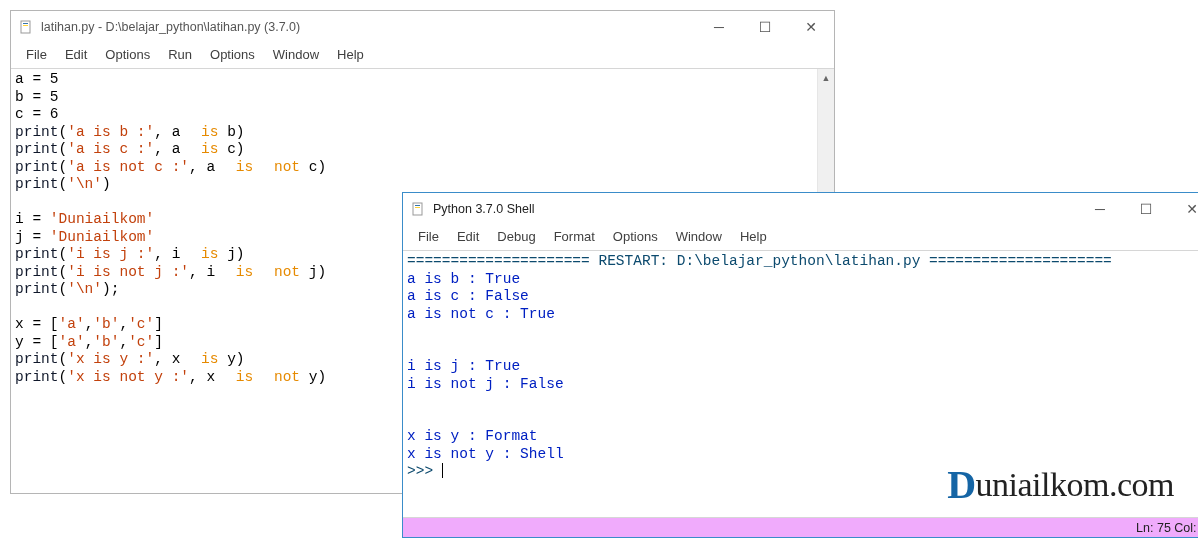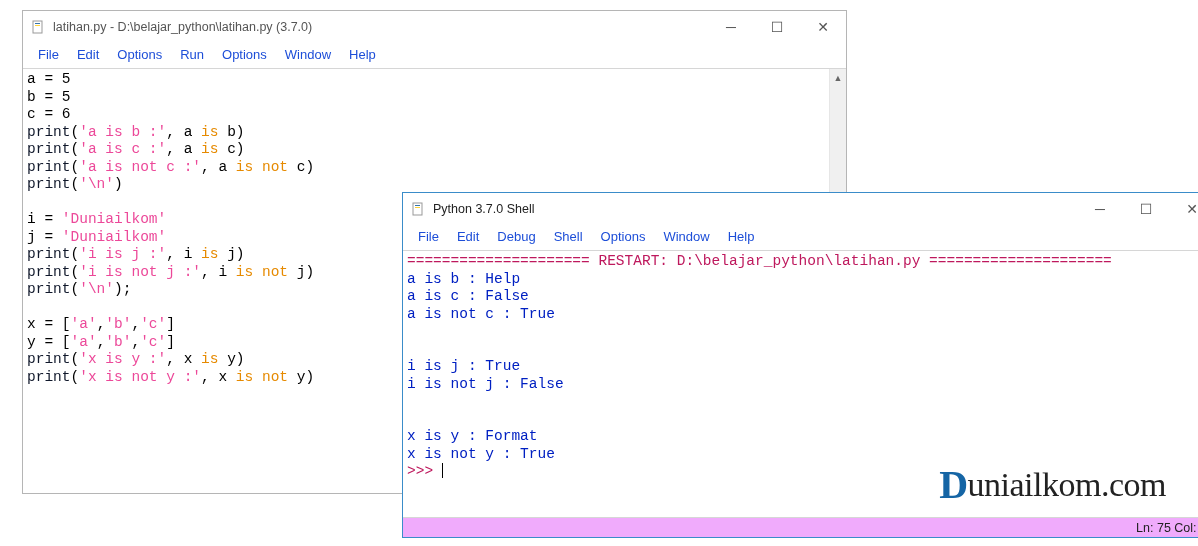--- a/index.html
+++ b/index.html
@@ -44,21 +44,21 @@
     align-items: center;
     justify-content: center;
     color: #555;
     font-size: 14px;
     cursor: pointer;
   }
   .menubar {
     display: flex;
     padding: 2px 6px 4px 6px;
     font-size: 13px;
-    color: #1d4ed8;
+    color: #404040;
     gap: 0;
   }
   .menubar .menu-item {
     padding: 2px 9px;
     cursor: pointer;
   }
   .editor-area {
     flex: 1;
     display: flex;
     border-top: 1px solid #d6d6d6;
@@ -103,31 +103,31 @@
     border-top: 1px solid #d6d6d6;
     display: flex;
     justify-content: flex-end;
     align-items: center;
     padding: 0 8px;
     font-size: 12.5px;
     color: #222;
     background: #f0abfc;
   }
   
-  .kw { color: #e68a00; }       
+  .kw { color: #e68a00; margin-left: 12px; }       
   .builtin { color: #0f172a; }  
-  .str { color: #ec4899; }      
+  .str { color: #c2410c; }      
   .num { color: #000; }
   .out-blue { color: #0020c2; }
-  .out-red { color: #be185d; }
+  .out-red { color: #0c4a6e; }
 
   
   .watermark {
     position: absolute;
-    right: 32px;
+    right: 24px;
     bottom: 38px;
     font-family: Georgia, "Times New Roman", serif;
     font-size: 34px;
     color: #222;
     pointer-events: none;
     letter-spacing: -0.5px;
   }
   .watermark .d {
     color: #1565a5;
     font-weight: bold;
@@ -139,21 +139,21 @@
     display: inline-block;
     width: 1px;
     height: 15px;
     background: #000;
     vertical-align: -3px;
   }
 </style>
 </head>
 <body>
 
-<div class="window inactive" style="left:22px; top:10px; width:825px; height:484px;">
+<div class="window inactive" style="left:10px; top:10px; width:825px; height:484px;">
   <div class="titlebar">
     <span class="titlebar-icon">
       <svg width="14" height="14" viewBox="0 0 14 14">
           <rect x="1" y="1" width="9" height="12" fill="#fff" stroke="#999"></rect>
           <rect x="3" y="3" width="5" height="1" fill="#3776ab"></rect>
           <rect x="3" y="5" width="5" height="1" fill="#ffd43b"></rect>
         </svg>
     </span>
     <span class="titlebar-title">latihan.py - D:\belajar_python\latihan.py (3.7.0)</span>
     <div class="titlebar-controls">
@@ -211,38 +211,38 @@
     <div class="titlebar-controls">
       <div class="ctl">─</div>
       <div class="ctl">☐</div>
       <div class="ctl">✕</div>
     </div>
   </div>
   <div class="menubar">
     <div class="menu-item">File</div>
     <div class="menu-item">Edit</div>
     <div class="menu-item">Debug</div>
-    <div class="menu-item">Shell</div>
+    <div class="menu-item">Format</div>
     <div class="menu-item">Options</div>
     <div class="menu-item">Window</div>
     <div class="menu-item">Help</div>
   </div>
   <div class="editor-area">
     <div class="editor" id="shell-output"><span class="out-red">===================== RESTART: D:\belajar_python\latihan.py =====================</span>
-<span class="out-blue">a is b : Help</span>
+<span class="out-blue">a is b : True</span>
 <span class="out-blue">a is c : False</span>
 <span class="out-blue">a is not c : True</span>
 <span class="out-blue"></span>
 <span class="out-blue"></span>
 <span class="out-blue">i is j : True</span>
 <span class="out-blue">i is not j : False</span>
 <span class="out-blue"></span>
 <span class="out-blue"></span>
 <span class="out-blue">x is y : Format</span>
-<span class="out-blue">x is not y : True</span>
+<span class="out-blue">x is not y : Shell</span>
 <span class="out-red">&gt;&gt;&gt; </span><span class="cursor"></span></div>
     <div class="scrollbar">
       <div class="arrow up">▲</div>
       <div class="thumb" style="top:17px; height:160px;"></div>
       <div class="arrow down">▼</div>
     </div>
   </div>
   <div class="statusbar">
     <span>Ln: 75  Col: 4</span>
   </div>

